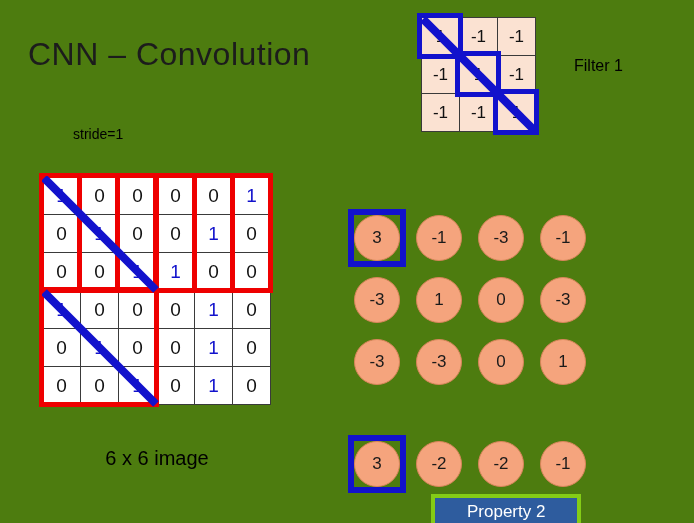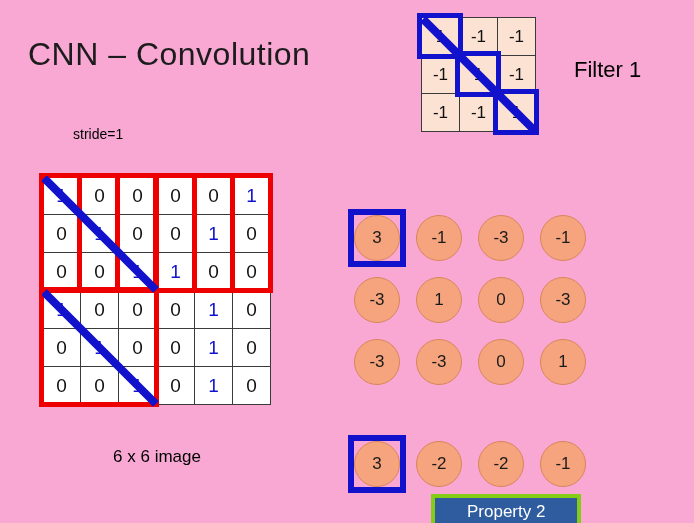--- a/index.html
+++ b/index.html
@@ -1,23 +1,23 @@
 <!DOCTYPE html>
 <html><head>
 <meta charset="utf-8">
 <style>
   *{margin:0;padding:0;box-sizing:border-box}
   html,body{background:#ffffff}
   body{font-family:"Liberation Sans",sans-serif}
-  .slide{position:relative;width:694px;height:523px;background:#f9a8d4;overflow:hidden}
+  .slide{position:relative;width:694px;height:523px;background:#4d7c0f;overflow:hidden}
 
   .title{position:absolute;left:28px;top:36px;font-size:32px;color:#1c1c1c;letter-spacing:.5px}
   .stride{position:absolute;left:73px;top:126px;font-size:14px;color:#000}
-  .filter-label{position:absolute;left:574px;top:57px;font-size:22px;color:#000}
-  .caption{position:absolute;left:42px;top:447px;width:230px;text-align:center;font-size:17px;color:#000}
+  .filter-label{position:absolute;left:574px;top:57px;font-size:16px;color:#000}
+  .caption{position:absolute;left:42px;top:447px;width:230px;text-align:center;font-size:20px;color:#000}
 
   .filter-wrap{position:absolute;left:421px;top:17px;width:118px;height:118px}
   .filter-grid{display:grid;grid-template-columns:repeat(3,38px);grid-auto-rows:38px;
     border-top:1px solid #3a3a3a;border-left:1px solid #3a3a3a;width:115px}
   .fcell{border-right:1px solid #3a3a3a;border-bottom:1px solid #3a3a3a;background:#FBE2D2;
     display:flex;align-items:center;justify-content:center;font-size:17px;color:#111}
 
   .image-wrap{position:absolute;left:42px;top:176px;width:232px;height:232px}
   .image-grid{display:grid;grid-template-columns:repeat(6,38px);grid-auto-rows:38px;
     border-top:1px solid #3a3a3a;border-left:1px solid #3a3a3a;width:229px}

